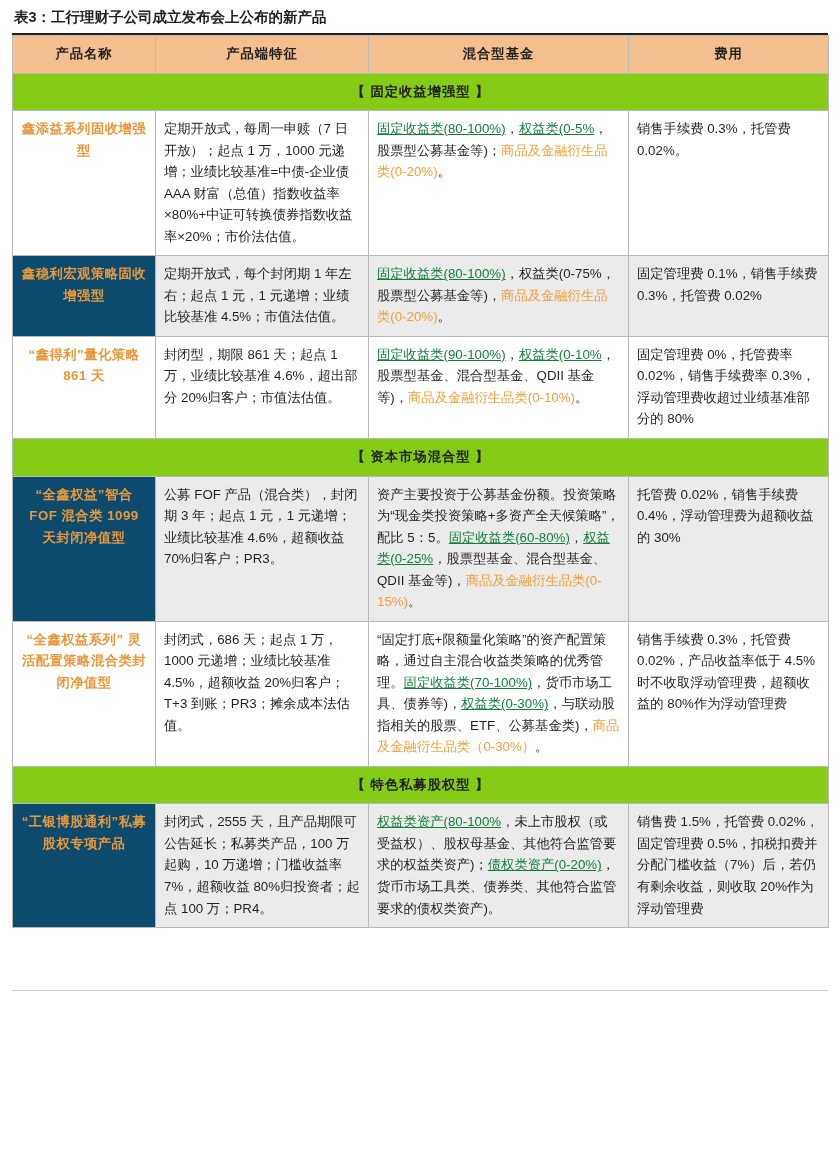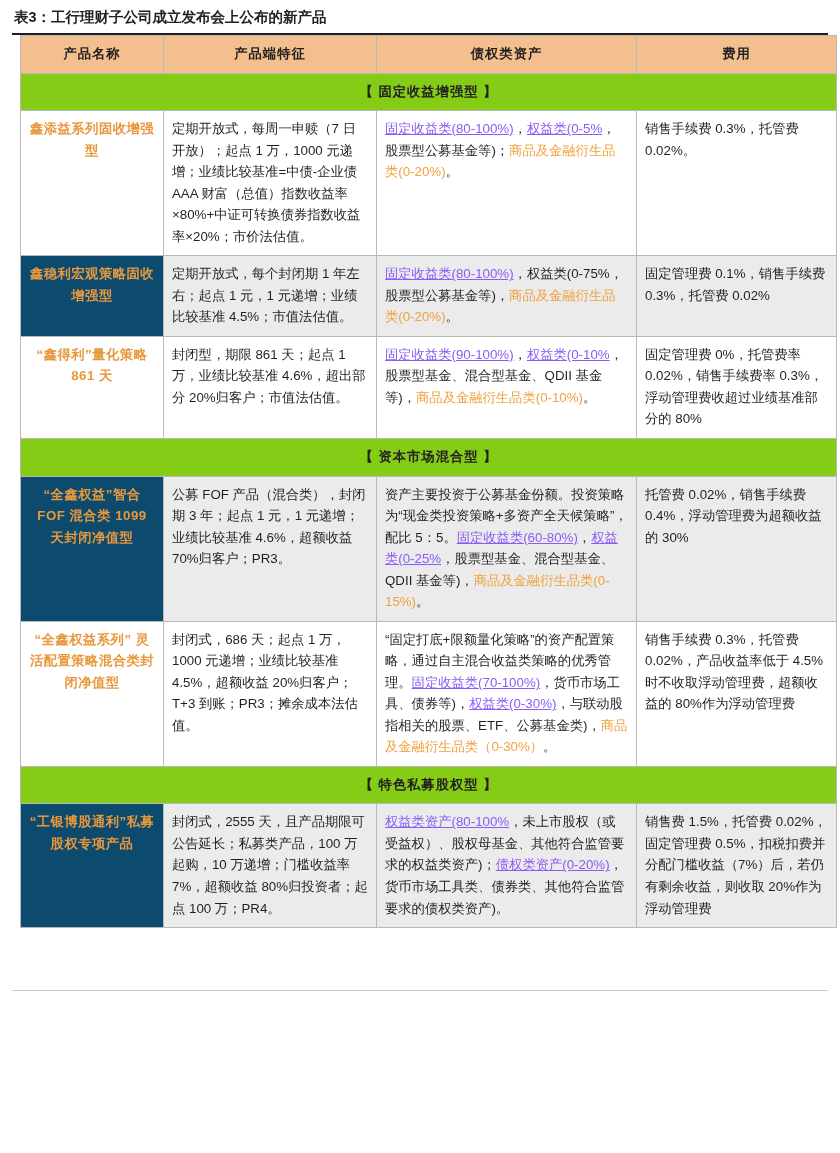--- a/index.html
+++ b/index.html
@@ -31,21 +31,21 @@
   }
   .title-rule {
     height: 2px;
     background: #231f20;
     margin: 0 12px 0 12px;
   }
   
   table.main {
     border-collapse: collapse;
     width: 816px;
-    margin: 0 20px;
+    margin: 0 12px;
     table-layout: fixed;
   }
   table.main td, table.main th {
     border: 1px solid #b9b9b9;
     vertical-align: top;
     padding: 7px 8px 8px 8px;
     font-size: 13.3px;
     line-height: 1.62;
   }
   thead th {
@@ -79,21 +79,21 @@
     color: #e8983c;
     font-size: 14px;
     line-height: 1.75;
     letter-spacing: 0.5px;
   }
   .shade td { background: #ebebeb; }
   .shade .name-cell { background: #0c4a6e; }
 
   .cell-text { color: #231f20; }
   .hl { color: #f0a13c; }
-  .hl-u { color: #8b5cf6; text-decoration: underline; }
+  .hl-u { color: #15803d; text-decoration: underline; }
 
   
   .footer {
     position: absolute;
     left: 0; right: 0;
     bottom: 0;
     height: 54px;
     padding: 8px 12px 0 14px;
   }
   .source {
@@ -143,21 +143,21 @@
     <colgroup>
       <col class="c1">
         <col class="c2">
         <col class="c3">
         <col class="c4">
     </colgroup>
     <thead>
       <tr>
         <th>产品名称</th>
         <th>产品端特征</th>
-        <th>债权类资产</th>
+        <th>混合型基金</th>
         <th>费用</th>
       </tr>
     </thead>
     <tbody id="tbody">
         <tr class="section-row">
           <td colspan="4">【 固定收益增强型 】</td>
         </tr>
         <tr>
           <td class="name-cell">鑫添益系列固收增强型</td>
           <td class="cell-text">定期开放式，每周一申赎（7 日开放）；起点 1 万，1000 元递增；业绩比较基准=中债-企业债 AAA 财富（总值）指数收益率×80%+中证可转换债券指数收益率×20%；市价法估值。</td>

